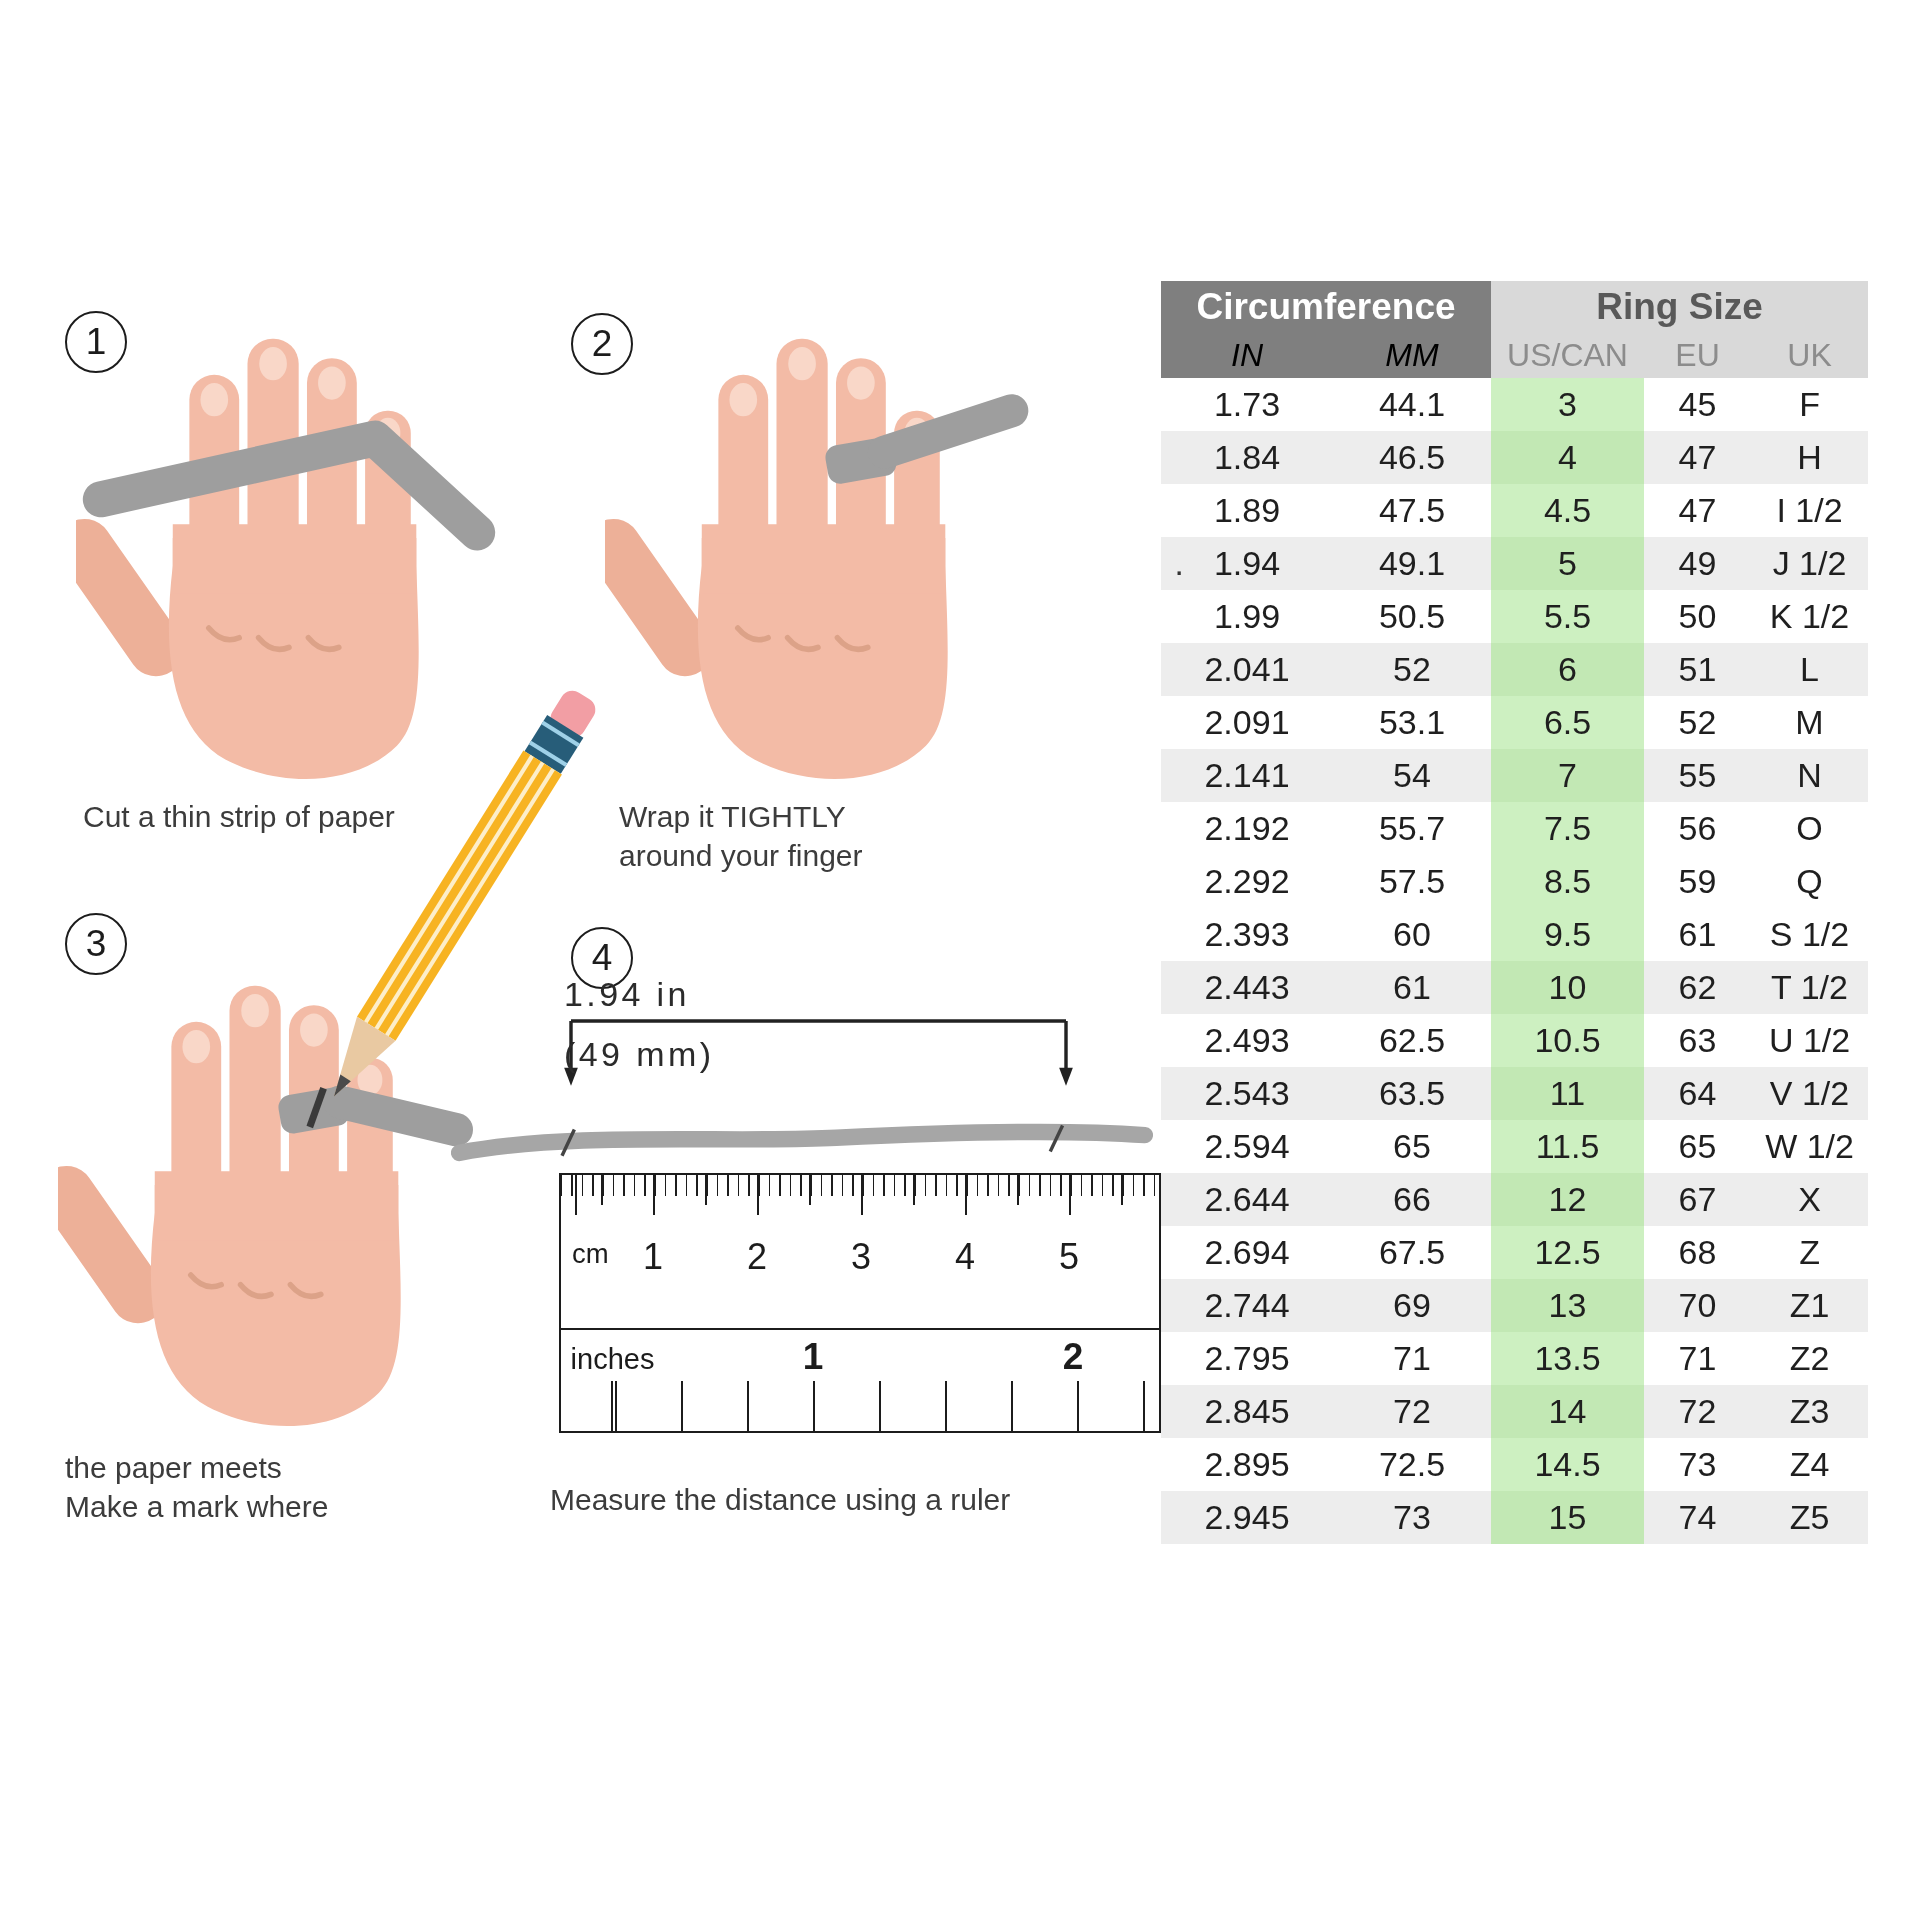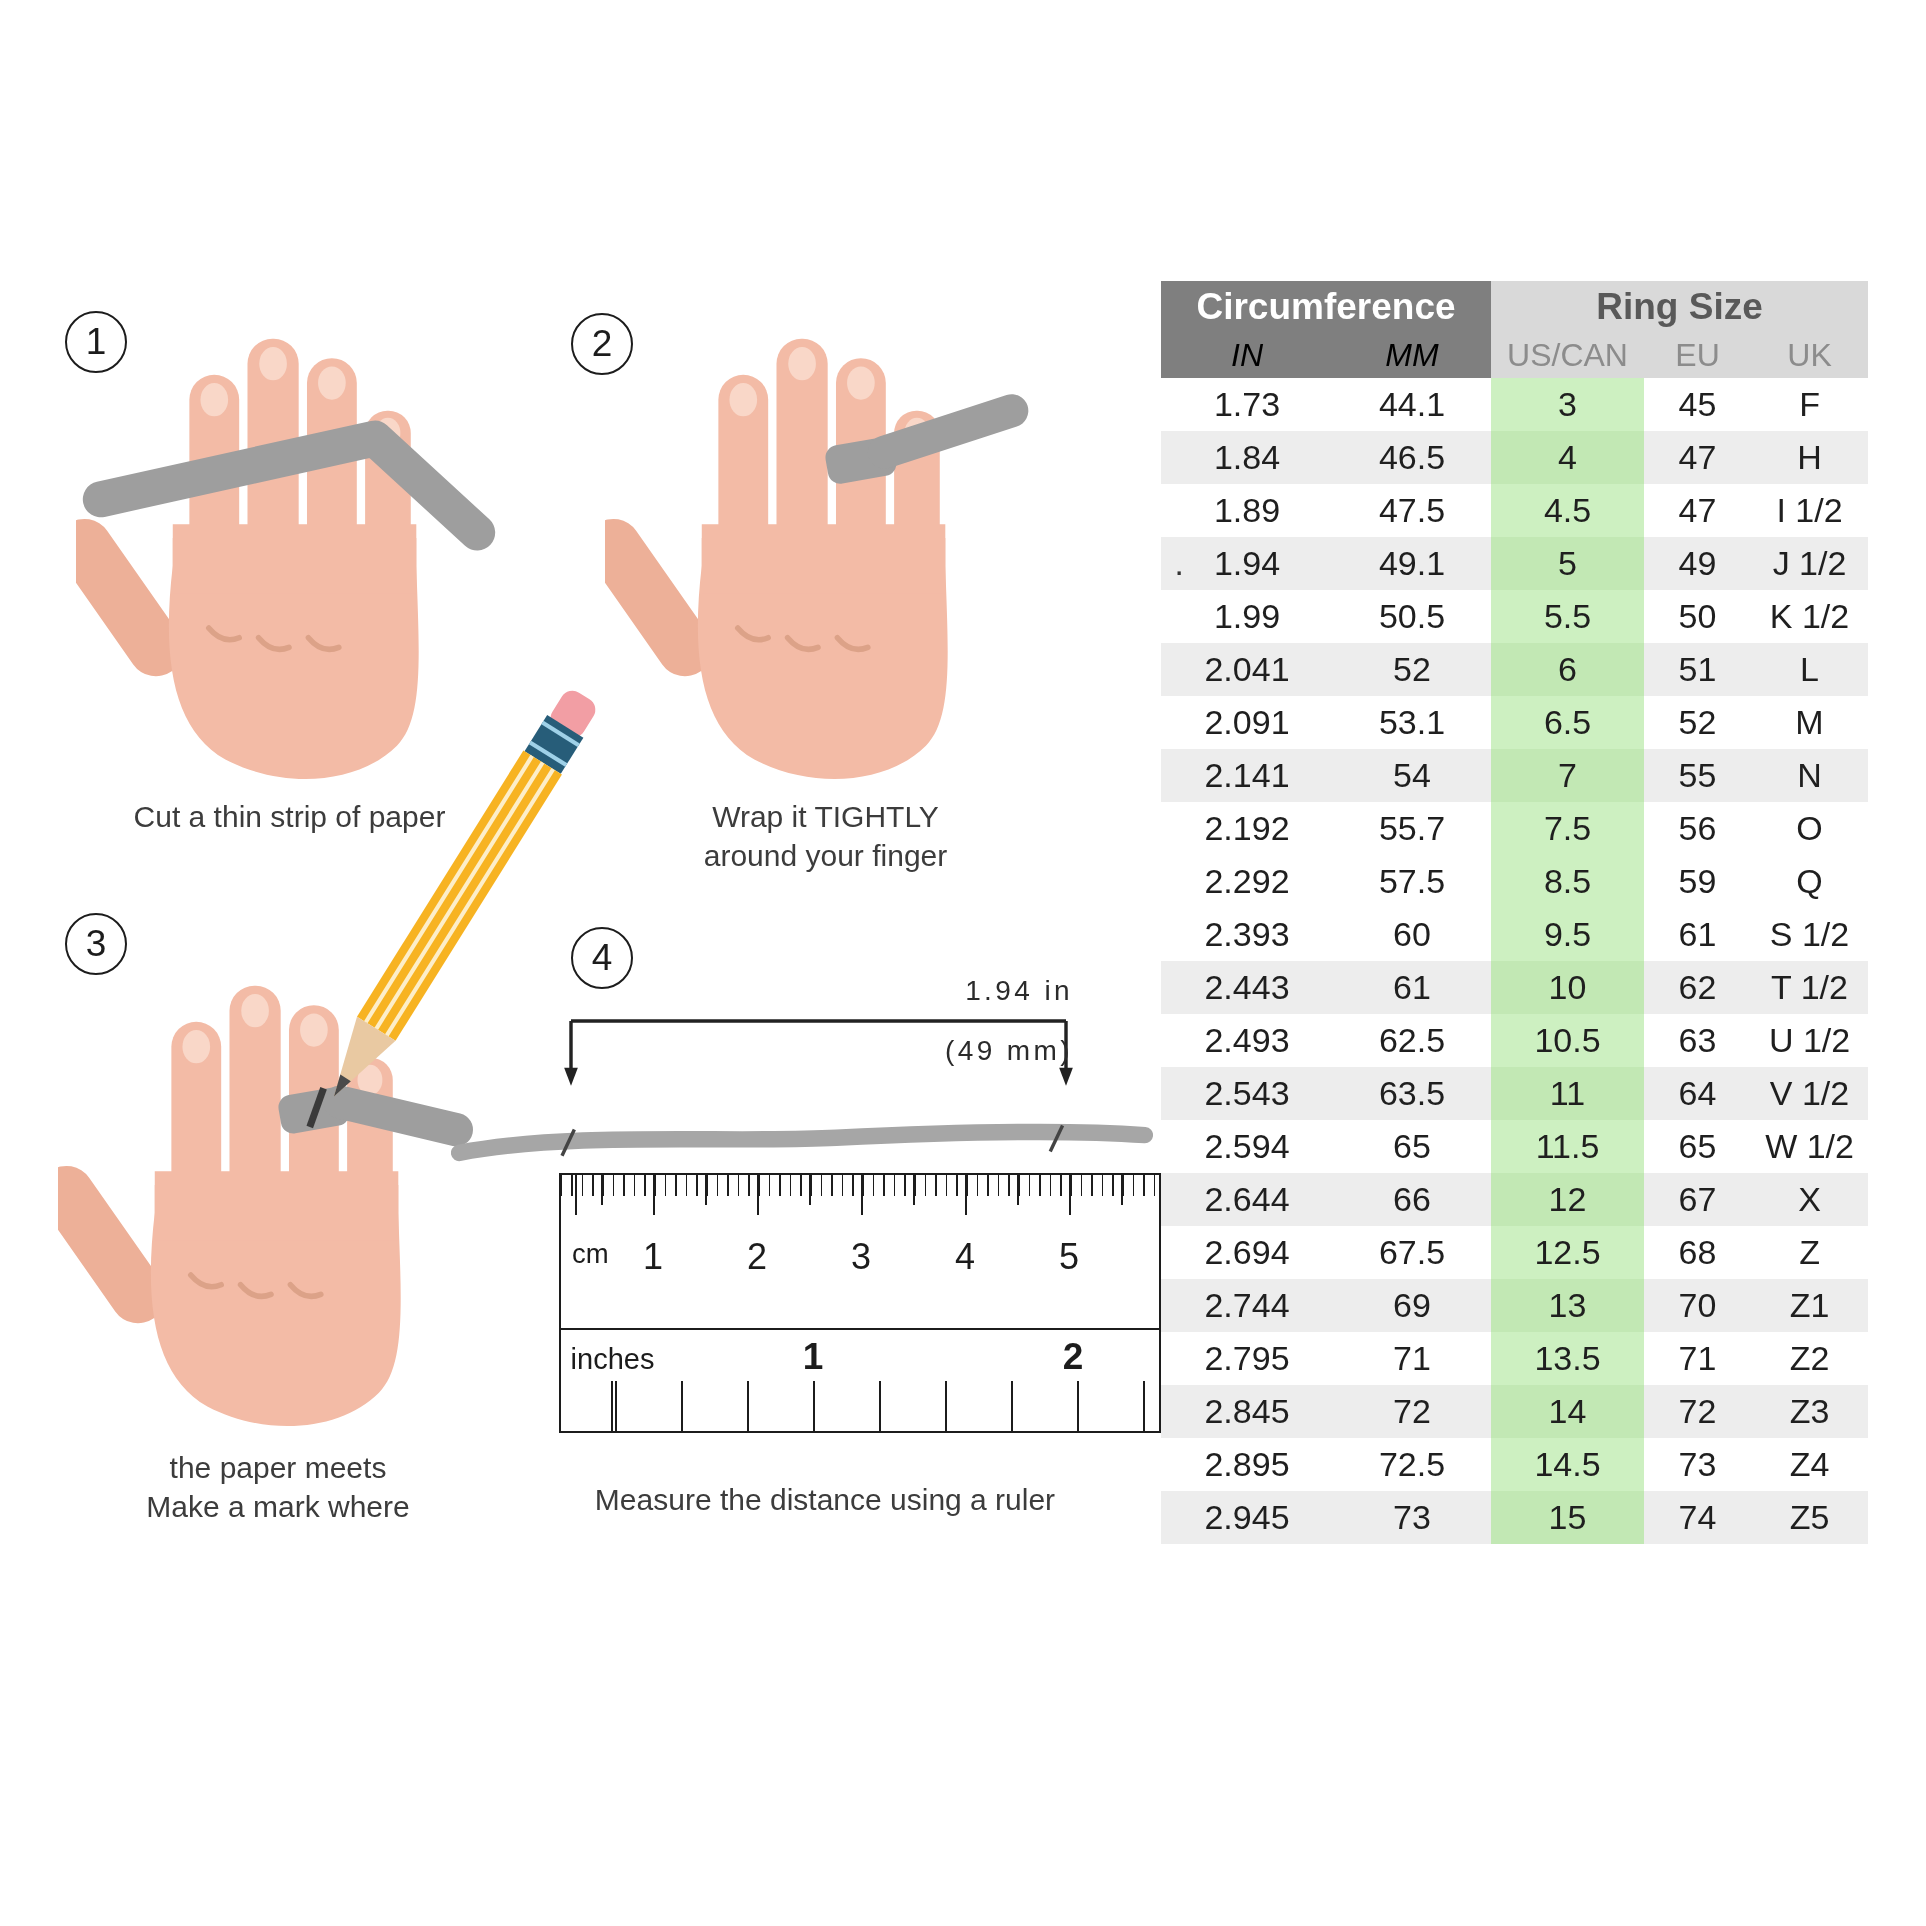--- a/index.html
+++ b/index.html
@@ -15,30 +15,30 @@
   #n1{left:65px;top:311px}
   #n2{left:571px;top:313px}
   #n3{left:65px;top:913px}
   #n4{left:571px;top:927px}
   
   .hand{position:absolute;width:426px;height:512px}
   #hand1{left:76px;top:289px}
   #hand2{left:605px;top:289px}
   #hand3{left:58px;top:936px}
   
-  .caption{position:absolute;color:#3c3c3c;font-size:30px;line-height:1.3;text-align:center}
+  .caption{position:absolute;color:#3c3c3c;font-size:30px;line-height:1.3;}
   #cap1{left:83px;top:797px;width:413px}
   #cap2{left:619px;top:797px;width:413px}
   #cap3{left:65px;top:1448px;width:426px}
   #cap4{left:550px;top:1480px;width:550px}
   
   .pencil{position:absolute;left:420px;top:657px;width:76px;height:482px;transform:rotate(32deg);z-index:5}
   
-  .dim-label{position:absolute;left:564px;width:509px;text-align:right;color:#2b2b2b;
-    font-size:28px;letter-spacing:3.4px}
+  .dim-label{position:absolute;left:564px;width:509px;text-align:left;color:#2b2b2b;
+    font-size:34px;letter-spacing:3.4px}
   #dimlab1{top:975px}
   #dimlab2{top:1035px}
   .dim-arrow{position:absolute;left:564px;top:1010px;width:509px;height:77px}
   
   .strip{position:absolute;left:451px;top:1120px;width:702px;height:48px}
   
   .ruler{position:absolute;left:559px;top:1173px;width:602px;height:260px;
     border:2.1px solid #1c1c1c;background:#fff;box-sizing:border-box}
   .ticks{position:absolute;left:0;right:0;top:0}
   .ticks.mm{height:20.6px;background:repeating-linear-gradient(90deg,#1c1c1c 0 1.4px,transparent 1.4px 10.4px)}

